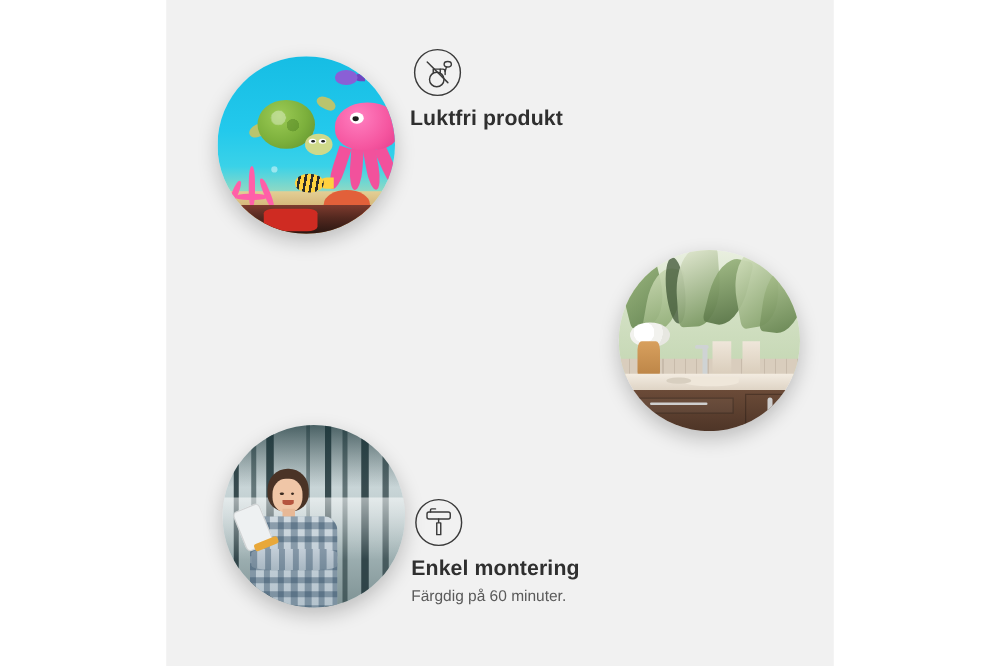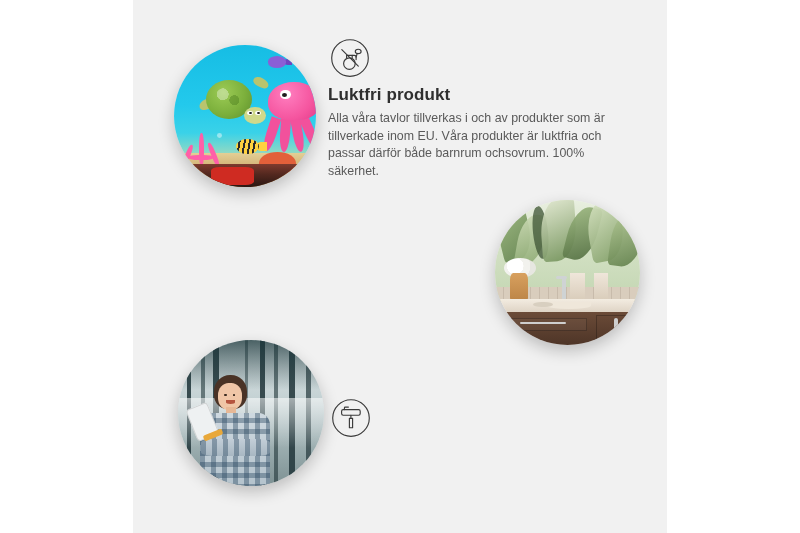--- a/index.html
+++ b/index.html
@@ -309,29 +309,30 @@
           <circle cx="20" cy="20" r="18.3"></circle>
           <path d="M13.6 25.6c0-3.2 2.6-5.8 5.8-5.8s5.8 2.6 5.8 5.8-2.6 5.8-5.8 5.8-5.8-2.6-5.8-5.8z"></path>
           <path d="M16.6 19.9v-2.6h5.6v2.6"></path>
           <path d="M22.2 17.3h2.1c1 0 1.8.8 1.8 1.8v2.5"></path>
           <ellipse cx="28.2" cy="13.4" rx="2.9" ry="2.2"></ellipse>
           <path d="M26.1 19.1l1.1-3.6"></path>
           <path d="M11.8 11.6l16.5 16.5"></path>
         </svg>
       </div>
       <h3 class="title">Luktfri produkt</h3>
-      <p class="desc">Alla våra tavlor tillverkas i och av produkter som är tillverkade inom EU. Våra produkter är luktfria och passar därför både barnrum ochsovrum. 100% säkerhet.</p>
     </div>
 
 
     <div class="feat f3">
       <div class="ico">
         <svg viewBox="0 0 40 40" fill="none" stroke="#3a3a3a" stroke-width="1.15" stroke-linecap="round" stroke-linejoin="round">
           <circle cx="20" cy="20" r="18.3"></circle>
           <rect x="10.6" y="11.6" width="18.6" height="5.6" rx="1.6"></rect>
           <path d="M13.4 11.6V10c0-.5.4-.9.9-.9h3.1"></path>
           <path d="M19.9 17.2v3.1h-1.5v9.4h3.2v-9.4h-1.7"></path>
         </svg>
       </div>
+      <h3 class="title">Enkel montering</h3>
+      <p class="desc">Färgdig på 60 minuter.</p>
     </div>
 
   </div>
 </div>
 
 </body></html>

